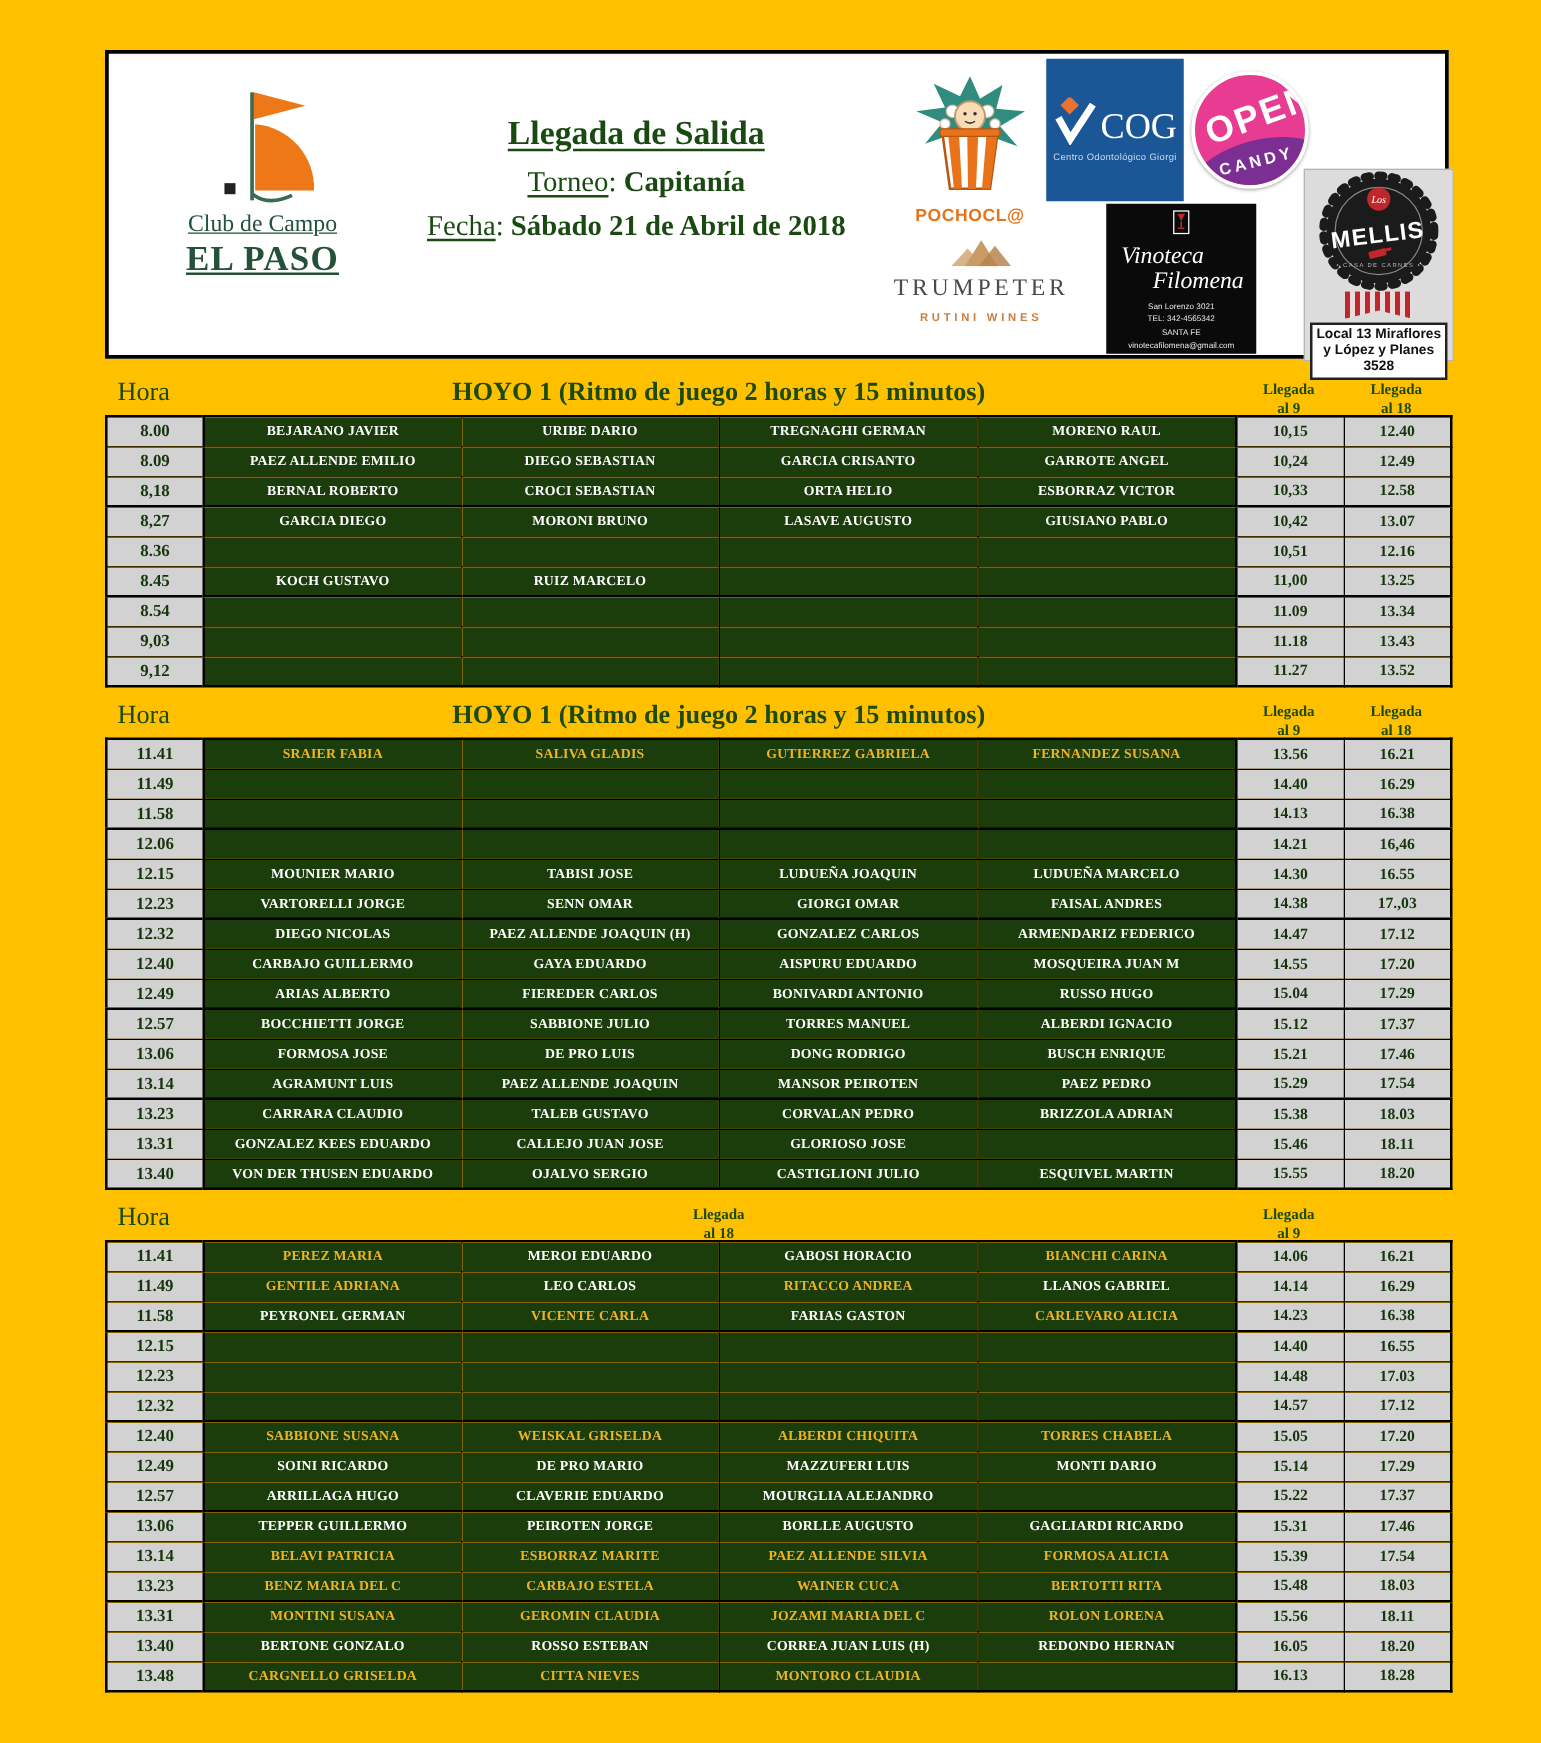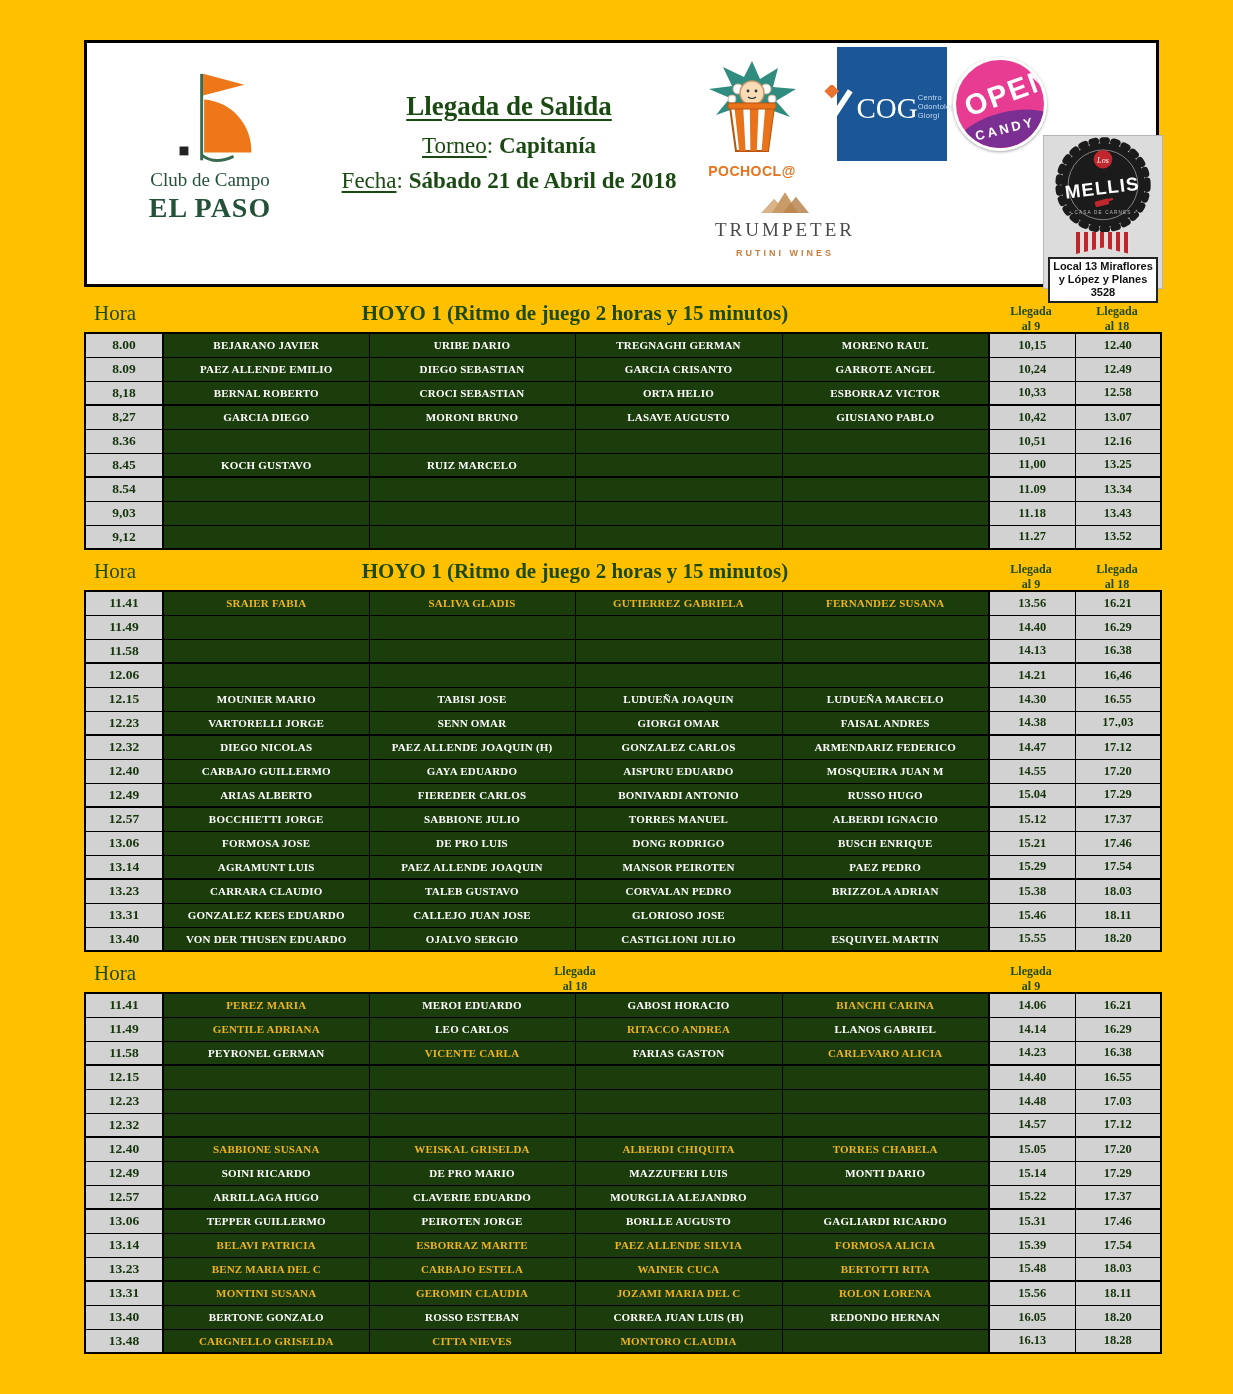--- a/index.html
+++ b/index.html
@@ -10,43 +10,43 @@
     position:relative;
     overflow:hidden;
   }
   .page { position:relative; width:1233px; height:1394px; }
 
   
   .header-box {
     position:absolute; left:84px; top:40px; width:1075px; height:247px;
     background:#ffffff; border:3px solid #000; box-sizing:border-box;
   }
-  .club-logo { position:absolute; left:14px; top:26px; width:218px; text-align:center; color:#235239; }
+  .club-logo { position:absolute; left:14px; top:26px; width:218px; text-align:center; color:#235239;text-decoration:underline; }
   .club-logo svg { display:block; margin:0 auto; }
   .club-line1 { font-size:19px; margin-top:-4px; }
   .club-line2 { font-size:28px; font-weight:bold; letter-spacing:1px; margin-top:1px; }
 
   .titles { position:absolute; left:222px; top:48px; width:400px; text-align:center; color:#1A4A12; }
   .t-main { font-size:27px; font-weight:bold; margin-bottom:11px; }
   .t-line { font-size:23px; margin-bottom:9px; }
   .t-line .label { text-decoration:underline; text-underline-offset:3px; }
   .t-line .val { font-weight:bold; }
   .u { text-decoration:underline; text-underline-offset:4px; }
 
   .sp { position:absolute; box-sizing:border-box; }
 
   
-  .pochoclo { left:612px; top:14px; width:106px; height:136px; text-align:center; }
+  .pochoclo { left:636px; top:14px; width:106px; height:136px; text-align:center; }
   .poch-text { font-family:"Liberation Sans",sans-serif; font-weight:bold; font-size:14px; color:#E8731A;
                letter-spacing:.5px; margin-top:-2px;
                text-shadow:0 0 2px #fff,0 0 2px #fff; }
 
   
   .cog { left:750px; top:4px; width:110px; height:114px; background:#1B5796;
-         display:flex; flex-direction:row; align-items:center; justify-content:center; }
+         display:flex; flex-direction:column; align-items:center; justify-content:center; }
   .cog-row { display:flex; align-items:flex-end; }
   .cog-name { color:#fff; font-size:29px; font-family:"Liberation Serif",serif; line-height:1; }
   .cog-sub { color:#C9DCF0; font-size:7.5px; font-family:"Liberation Sans",sans-serif; margin-top:5px; letter-spacing:.3px; }
 
   
   .opencandy { left:866px; top:14px; width:98px; height:98px; }
   .oc-circle { width:94px; height:94px; border-radius:50%; background:#E83C92; border:3px solid #fff;
                box-shadow:0 1px 3px rgba(0,0,0,.35); overflow:hidden; position:relative; box-sizing:border-box; }
   .oc-open { position:absolute; top:16px; left:7px; color:#fff; font-weight:bold; font-size:29px;
              font-family:"Liberation Sans",sans-serif; transform:rotate(-20deg); letter-spacing:2px; }
@@ -167,20 +167,36 @@
     <div class="sp trumpeter">
       <svg width="70" height="24" viewBox="0 0 60 22">
         <polygon points="8,22 20,9 32,22" fill="#D8B488"></polygon>
         <polygon points="18,22 30,3 42,22" fill="#C99B67"></polygon>
         <polygon points="28,22 40,7 52,22" fill="#B9854F" opacity="0.85"></polygon>
       </svg>
       <div class="tr-name">TRUMPETER</div>
       <div class="tr-sub">RUTINI WINES</div>
     </div>
 
+    <div class="sp vinoteca">
+      <svg width="14" height="20" viewBox="0 0 14 20">
+        <rect x="1" y="0.8" width="12" height="18" fill="none" stroke="#fff" stroke-width="1"></rect>
+        <polygon points="4,3 10,3 7,9" fill="#C0272D"></polygon>
+        <rect x="6.4" y="9" width="1.2" height="5" fill="#C0272D"></rect>
+        <rect x="4.5" y="14" width="5" height="1.2" fill="#C0272D"></rect>
+      </svg>
+      <div class="vin-l1">Vinoteca</div>
+      <div class="vin-l2">Filomena</div>
+      <div class="vin-addr">
+        <div>San Lorenzo 3021</div>
+        <div>TEL: 342-4565342</div>
+        <div>SANTA FE</div>
+        <div>vinotecafilomena@gmail.com</div>
+      </div>
+    </div>
 
     <div class="sp mellis">
       <svg width="118" height="100" viewBox="0 0 100 86">
         <circle cx="50" cy="42" r="36" fill="#1B1B1B"></circle>
         <circle cx="50" cy="42" r="38" fill="none" stroke="#1B1B1B" stroke-width="6" stroke-dasharray="3.2 6.2" stroke-linecap="round"></circle>
         <circle cx="50" cy="42" r="30" fill="none" stroke="#8A8A8A" stroke-width="0.8"></circle>
         <circle cx="50" cy="20" r="8" fill="#C0272D"></circle>
         <text x="50" y="23" text-anchor="middle" font-size="7" font-style="italic" fill="#fff" font-family="Liberation Serif, serif">Los</text>
         <text x="50" y="50" text-anchor="middle" font-size="16" font-weight="bold" fill="#fff" letter-spacing="1" font-family="Liberation Sans, sans-serif" transform="rotate(-7 50 50)">MELLIS</text>
         <rect x="43" y="55" width="12" height="5" rx="1" fill="#C0272D" transform="rotate(-14 49 57)"></rect>

